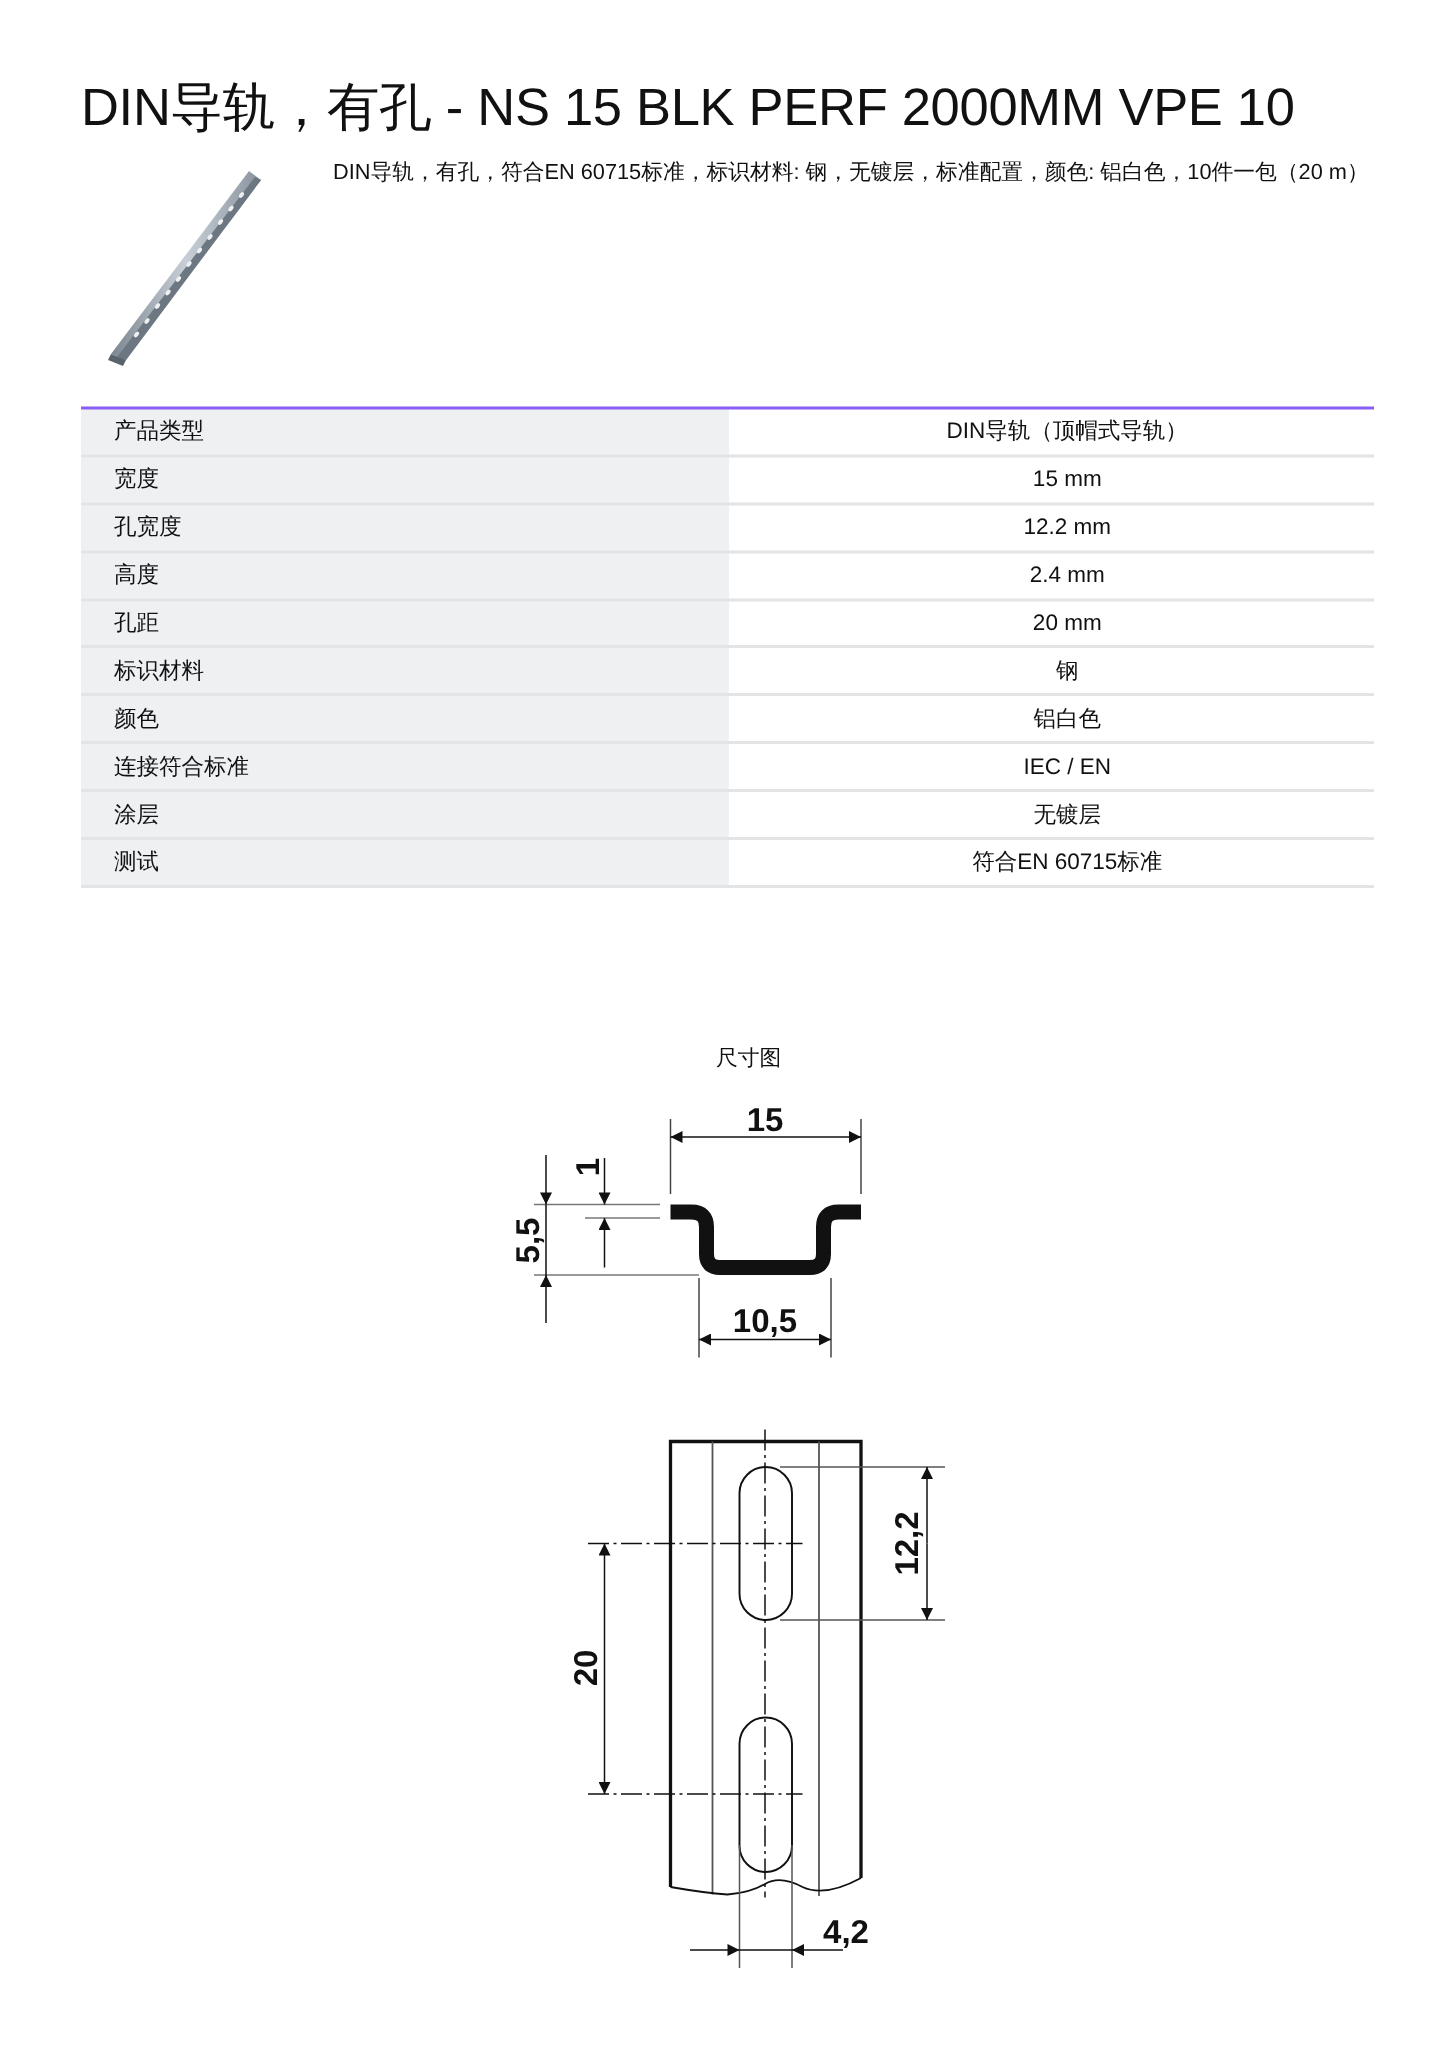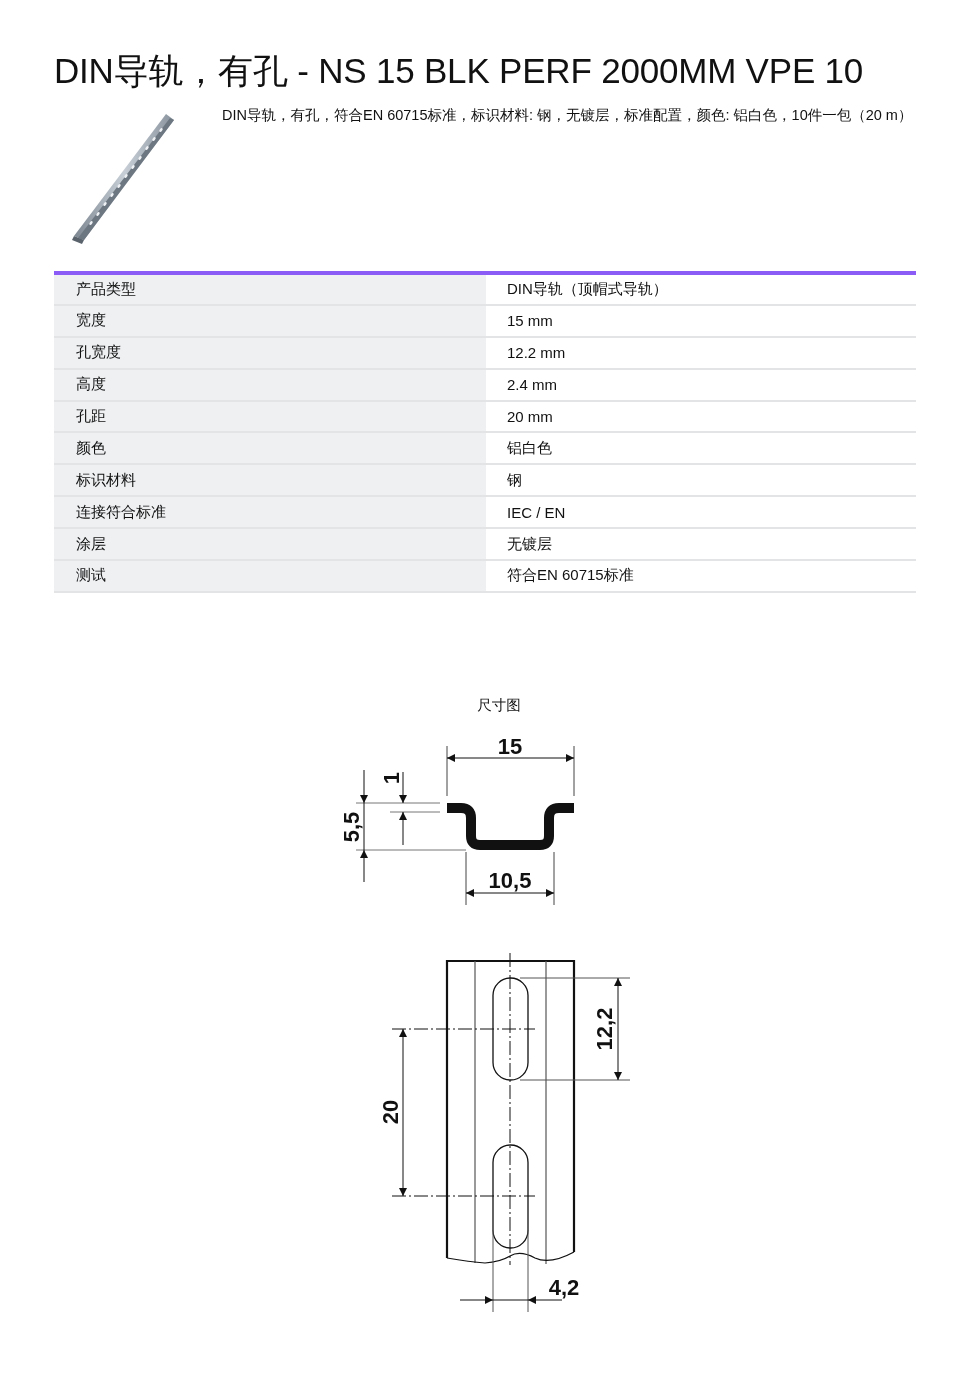--- a/index.html
+++ b/index.html
@@ -20,23 +20,23 @@
     font-size: 14.5px; line-height: 22px; color: #111;
   }
   .spec-table {
     position: absolute; left: 54px; top: 271px; width: 862px;
     border-collapse: collapse; font-size: 15px;
   }
   .spec-table td {
     height: 31.9px; padding: 0 0 0 22px; vertical-align: middle; box-sizing: border-box;
     border-bottom: 2px solid #e2e4e6;
   }
-  .spec-table tr:first-child td { border-top: 4px solid #8b5cf6; }
+  .spec-table tr:first-child td { border-top: 2px solid #8b5cf6; }
   .spec-table td.label { width: 432px; background: #eef0f2; }
-  .spec-table td.value { background: #ffffff; padding-left: 21px; }
+  .spec-table td.value { background: #ffffff; padding-left: 21px; text-align: center; }
   .drawing-caption {
     position: absolute; left: 0; width: 970px; top: 696px; text-align: center;
     font-size: 14.5px; color: #111; padding-left: 0;
   }
   .drawing-caption span { position: relative; left: 14px; margin-top: 44px; }
   .drawing { position: absolute; left: 0; top: 0; width: 970px; height: 1376px; pointer-events: none; }
   .dimtext { font-family: "Liberation Sans", "DejaVu Sans", sans-serif; font-weight: bold; font-size: 22px; fill: #111; }
 </style>
 </head>
 <body>
@@ -87,26 +87,26 @@
       </tr>
     <tr>
         <td class="label">高度</td>
         <td class="value">2.4 mm</td>
       </tr>
     <tr>
         <td class="label">孔距</td>
         <td class="value">20 mm</td>
       </tr>
     <tr>
+        <td class="label">标识材料</td>
+        <td class="value">钢</td>
+      </tr>
+    <tr>
         <td class="label">颜色</td>
         <td class="value">铝白色</td>
-      </tr>
-    <tr>
-        <td class="label">标识材料</td>
-        <td class="value">钢</td>
       </tr>
     <tr>
         <td class="label">连接符合标准</td>
         <td class="value">IEC / EN</td>
       </tr>
     <tr>
         <td class="label">涂层</td>
         <td class="value">无镀层</td>
       </tr>
     <tr>

